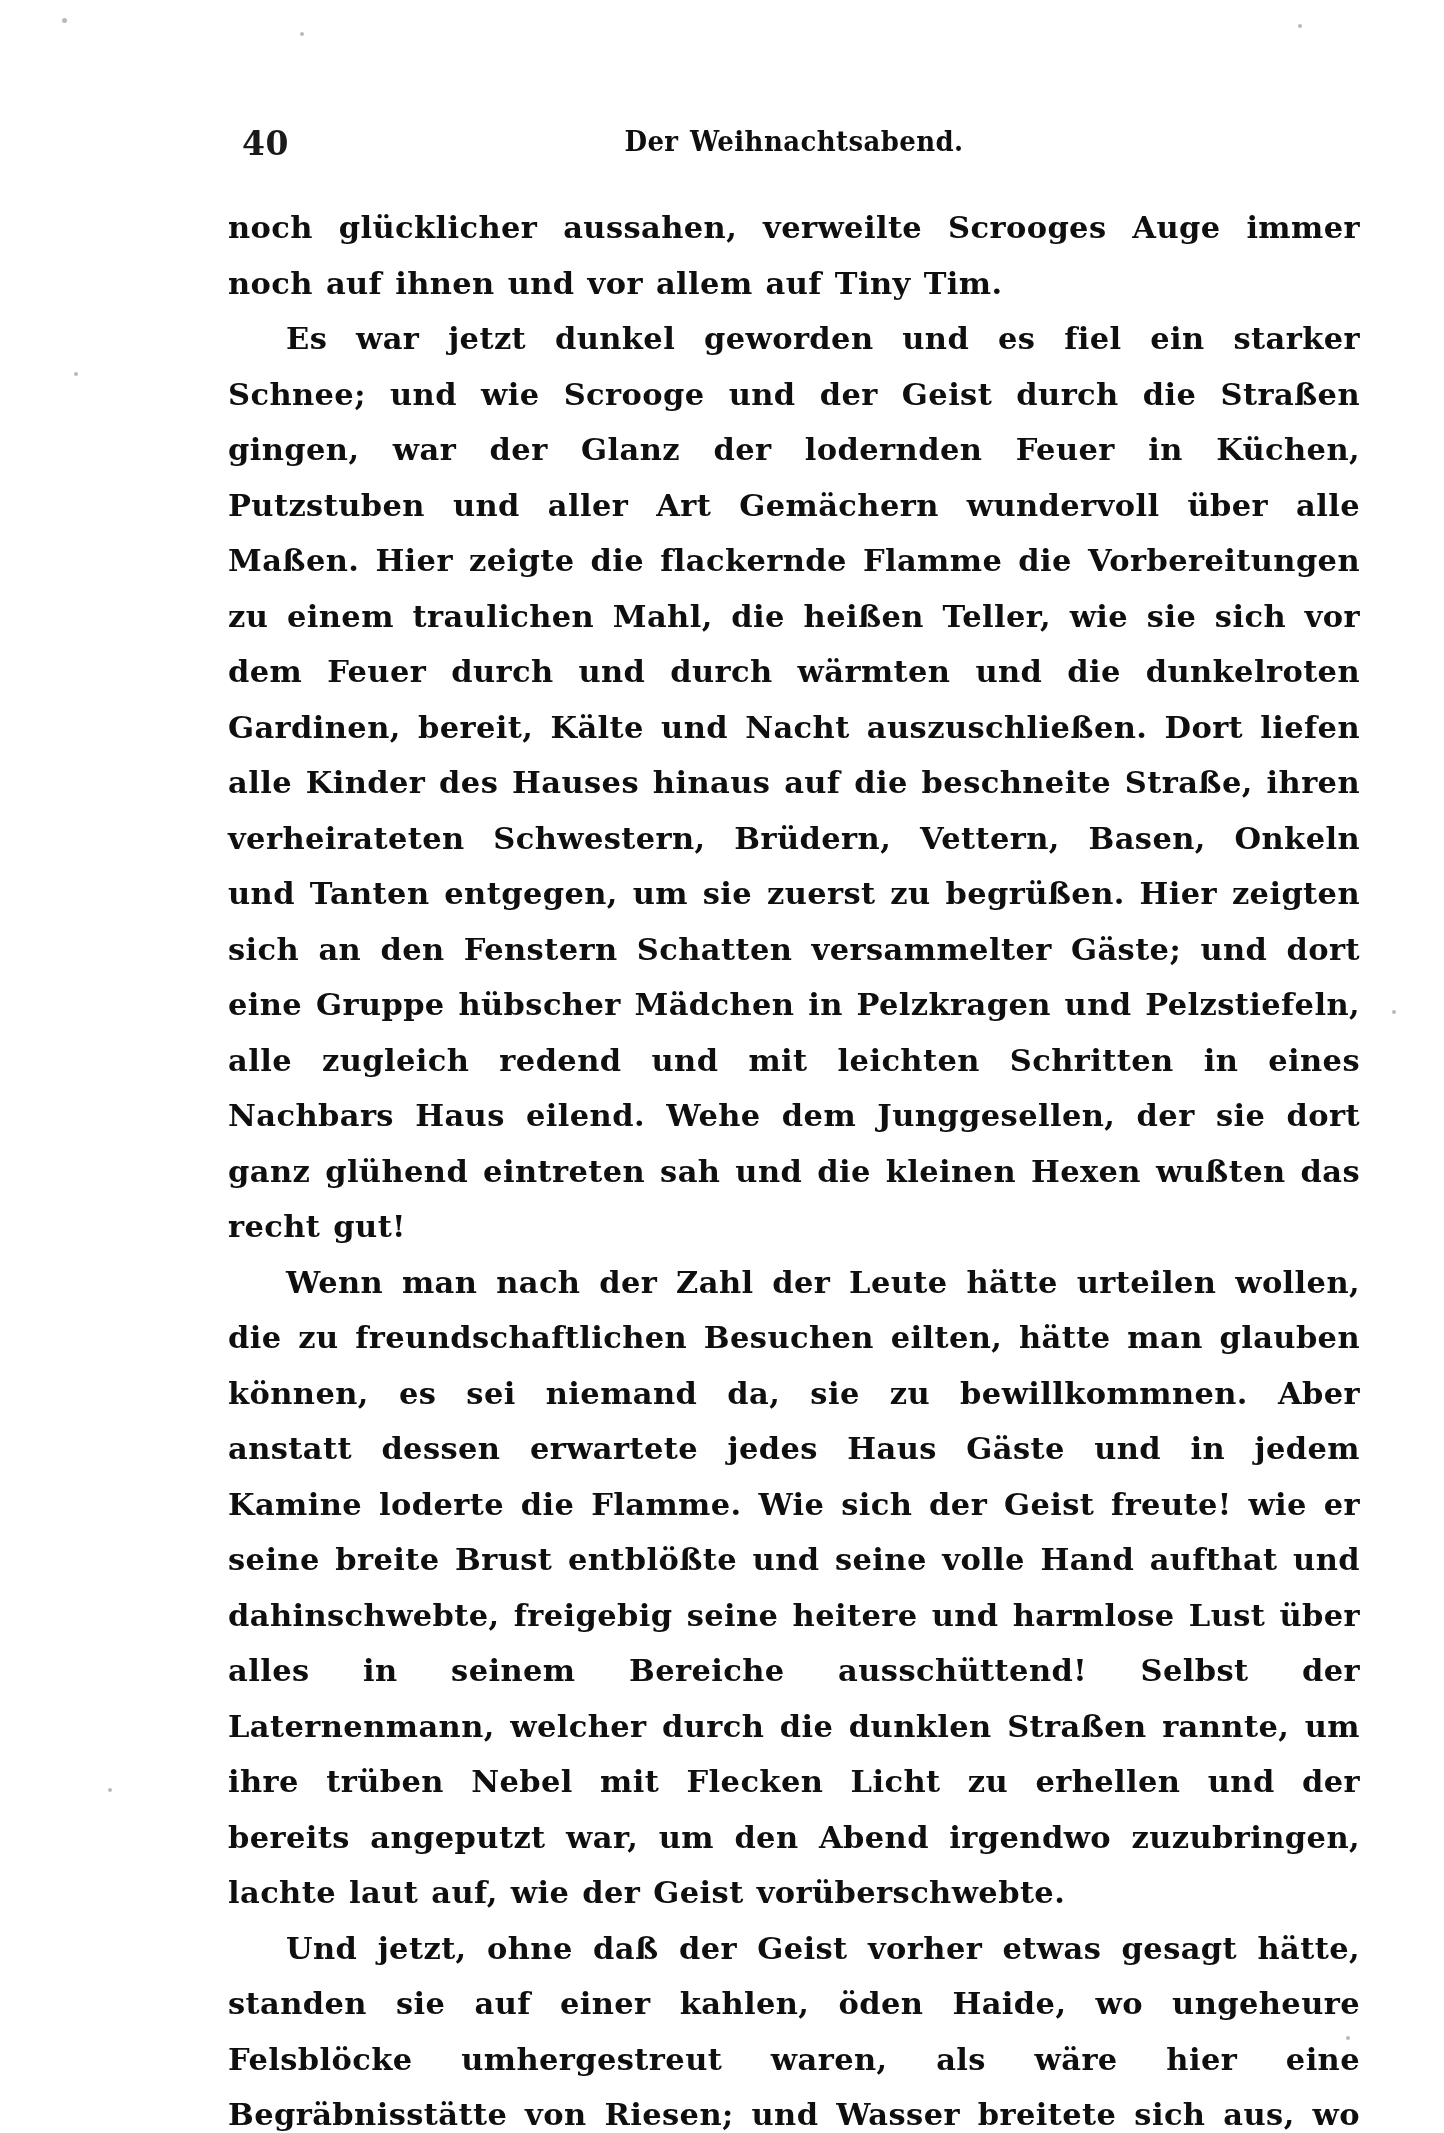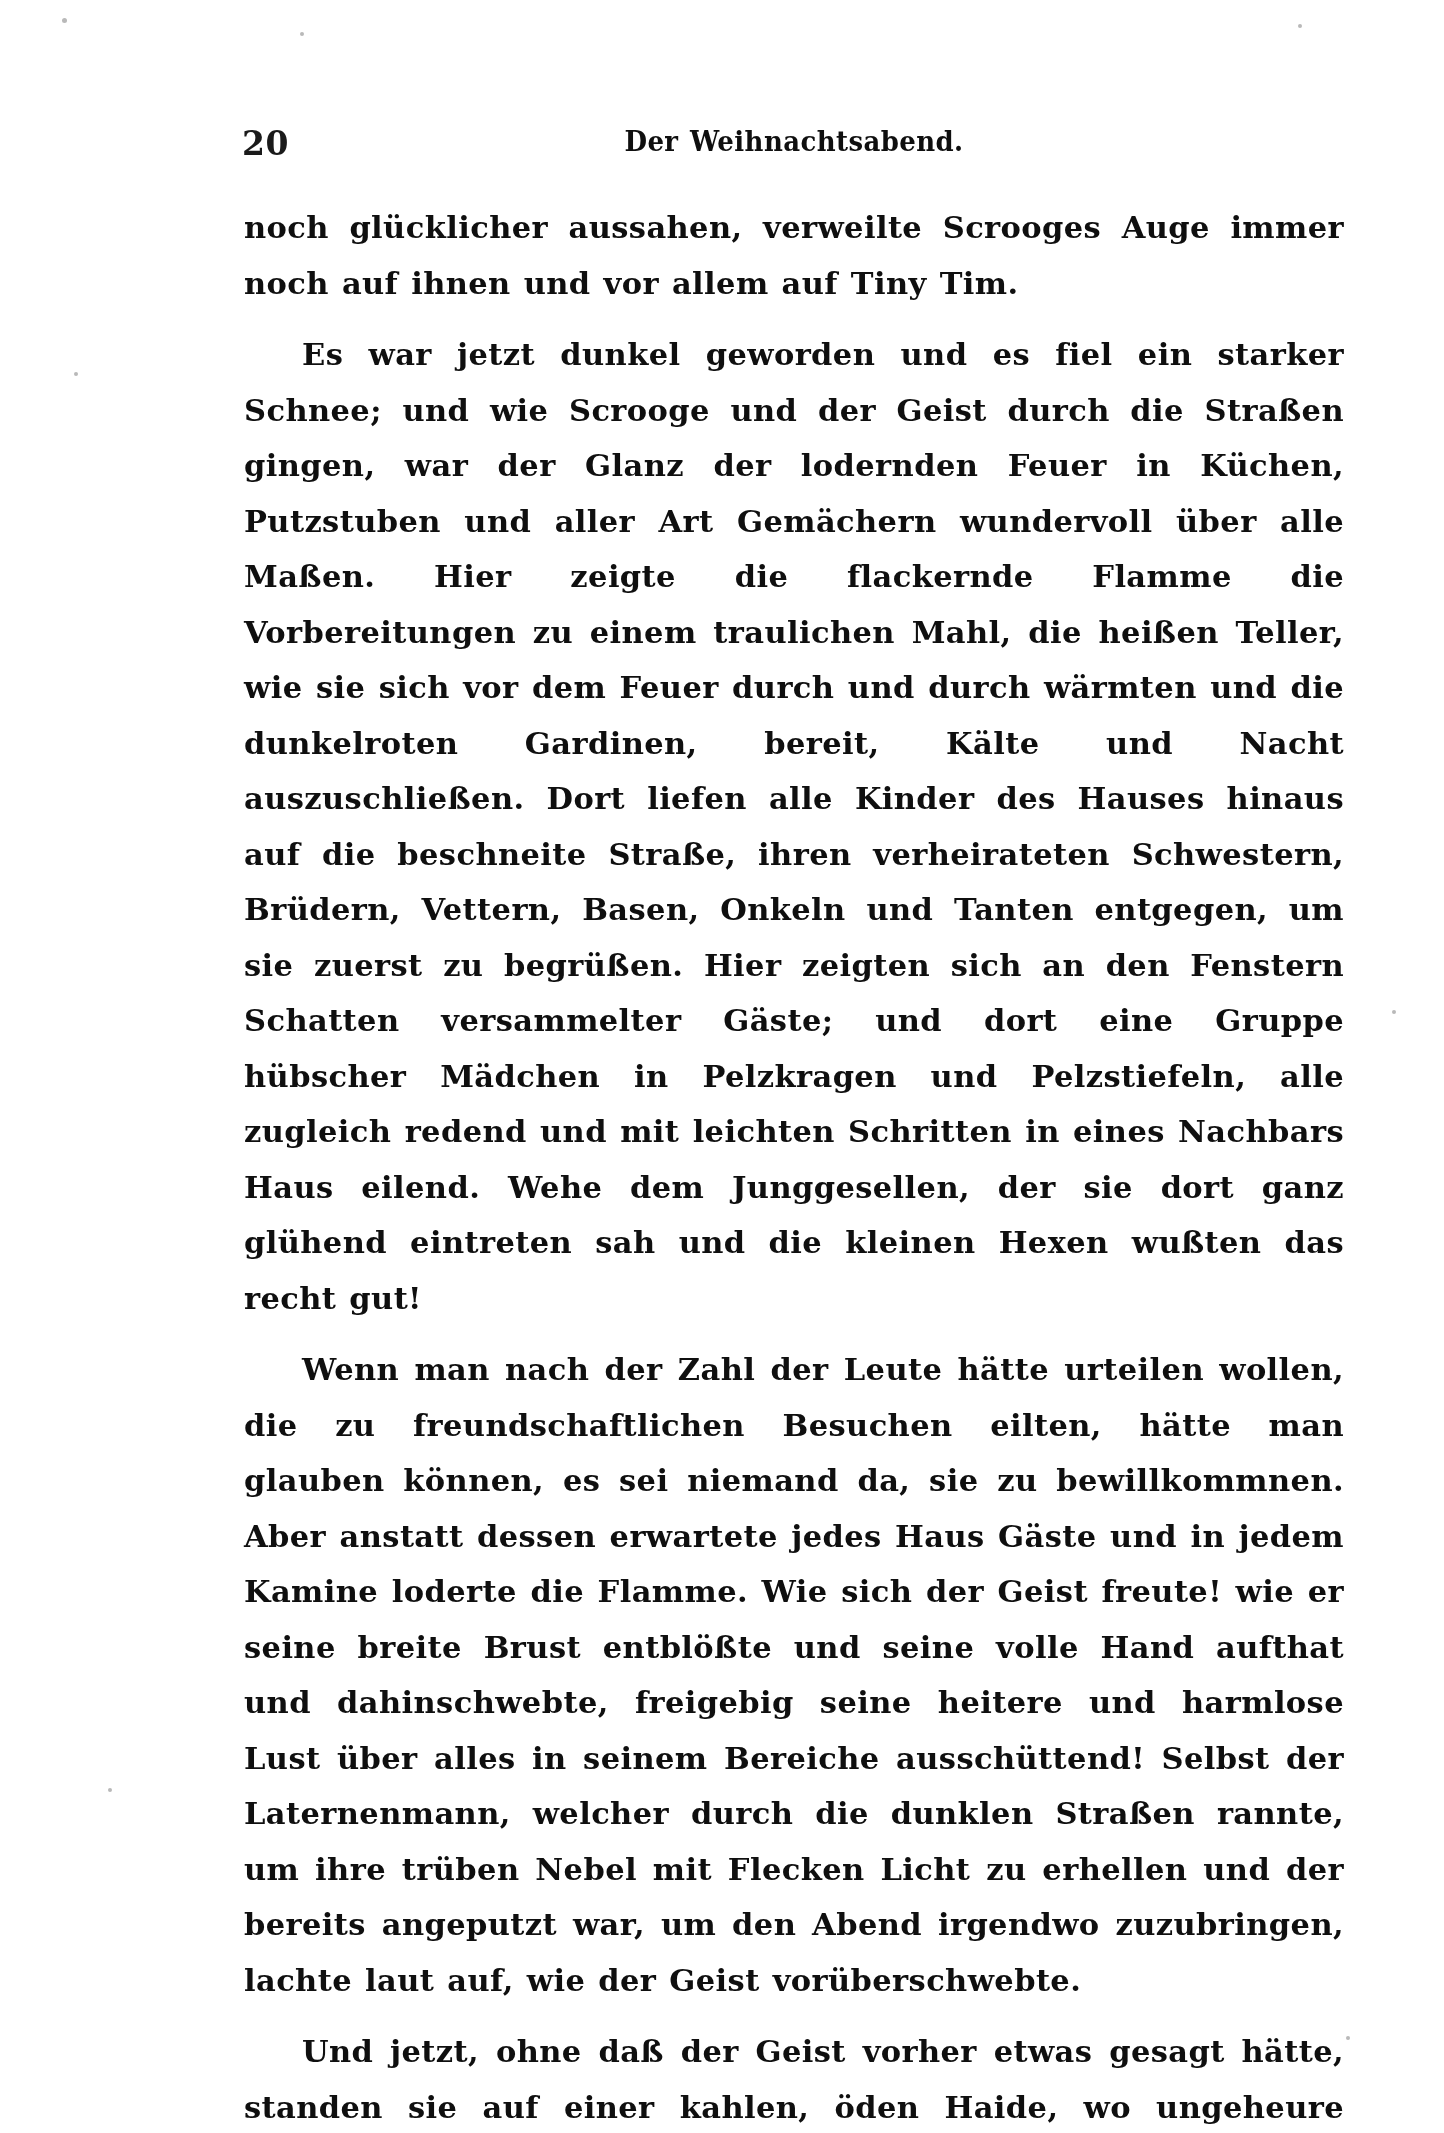--- a/index.html
+++ b/index.html
@@ -52,21 +52,21 @@
     margin-top: 22px;
     font-family: "DejaVu Serif", serif;
     font-size: 30.5px;
     line-height: 55.5px;
     color: #111111;
     text-align: justify;
     letter-spacing: 0.2px;
     -webkit-font-smoothing: none;
   }
   .body-text p {
-    margin: 16px;
+    margin: 0;
     text-indent: 0;
   }
   .body-text p.indent {
     text-indent: 58px;
   }
   .blackletter {
     font-family: "DejaVu Serif", serif;
     font-weight: 700;
     letter-spacing: 0.4px;
     word-spacing: 2px;
@@ -89,21 +89,21 @@
   <div class="speckle" style="left:1298px; top:24px; width:4px; height:4px;"></div>
   <div class="speckle" style="left:74px; top:372px; width:4px; height:4px;"></div>
   <div class="speckle" style="left:1392px; top:1010px; width:4px; height:4px;"></div>
   <div class="speckle" style="left:108px; top:1788px; width:4px; height:4px;"></div>
   <div class="speckle" style="left:412px; top:2072px; width=5px; height:5px;"></div>
   <div class="speckle" style="left:1346px; top:2036px; width:4px; height:4px;"></div>
 
   <div class="content">
 
     <div class="header-row">
-      <div class="folio">20</div>
+      <div class="folio">40</div>
       <div class="running-head blackletter">Der Weihnachtsabend.</div>
     </div>
 
     <div class="body-text blackletter">
       <p>noch glücklicher aussahen, verweilte Scrooges Auge immer noch auf ihnen und vor allem auf Tiny Tim.</p>
       <p class="indent">Es war jetzt dunkel geworden und es fiel ein starker Schnee; und wie Scrooge und der Geist durch die Straßen gingen, war der Glanz der lodernden Feuer in Küchen, Putzstuben und aller Art Gemächern wundervoll über alle Maßen. Hier zeigte die flackernde Flamme die Vorbereitungen zu einem traulichen Mahl, die heißen Teller, wie sie sich vor dem Feuer durch und durch wärmten und die dunkelroten Gardinen, bereit, Kälte und Nacht auszuschließen. Dort liefen alle Kinder des Hauses hinaus auf die beschneite Straße, ihren verheirateten Schwestern, Brüdern, Vettern, Basen, Onkeln und Tanten entgegen, um sie zuerst zu begrüßen. Hier zeigten sich an den Fenstern Schatten versammelter Gäste; und dort eine Gruppe hübscher Mädchen in Pelzkragen und Pelzstiefeln, alle zugleich redend und mit leichten Schritten in eines Nachbars Haus eilend. Wehe dem Junggesellen, der sie dort ganz glühend eintreten sah und die kleinen Hexen wußten das recht gut!</p>
       <p class="indent">Wenn man nach der Zahl der Leute hätte urteilen wollen, die zu freundschaftlichen Besuchen eilten, hätte man glauben können, es sei niemand da, sie zu bewillkommnen. Aber anstatt dessen erwartete jedes Haus Gäste und in jedem Kamine loderte die Flamme. Wie sich der Geist freute! wie er seine breite Brust entblößte und seine volle Hand aufthat und dahinschwebte, freigebig seine heitere und harmlose Lust über alles in seinem Bereiche ausschüttend! Selbst der Laternenmann, welcher durch die dunklen Straßen rannte, um ihre trüben Nebel mit Flecken Licht zu erhellen und der bereits angeputzt war, um den Abend irgendwo zuzubringen, lachte laut auf, wie der Geist vorüberschwebte.</p>
       <p class="indent">Und jetzt, ohne daß der Geist vorher etwas gesagt hätte, standen sie auf einer kahlen, öden Haide, wo ungeheure Felsblöcke umhergestreut waren, als wäre hier eine Begräbnisstätte von Riesen; und Wasser breitete sich aus, wo es nur</p>
     </div>
 

